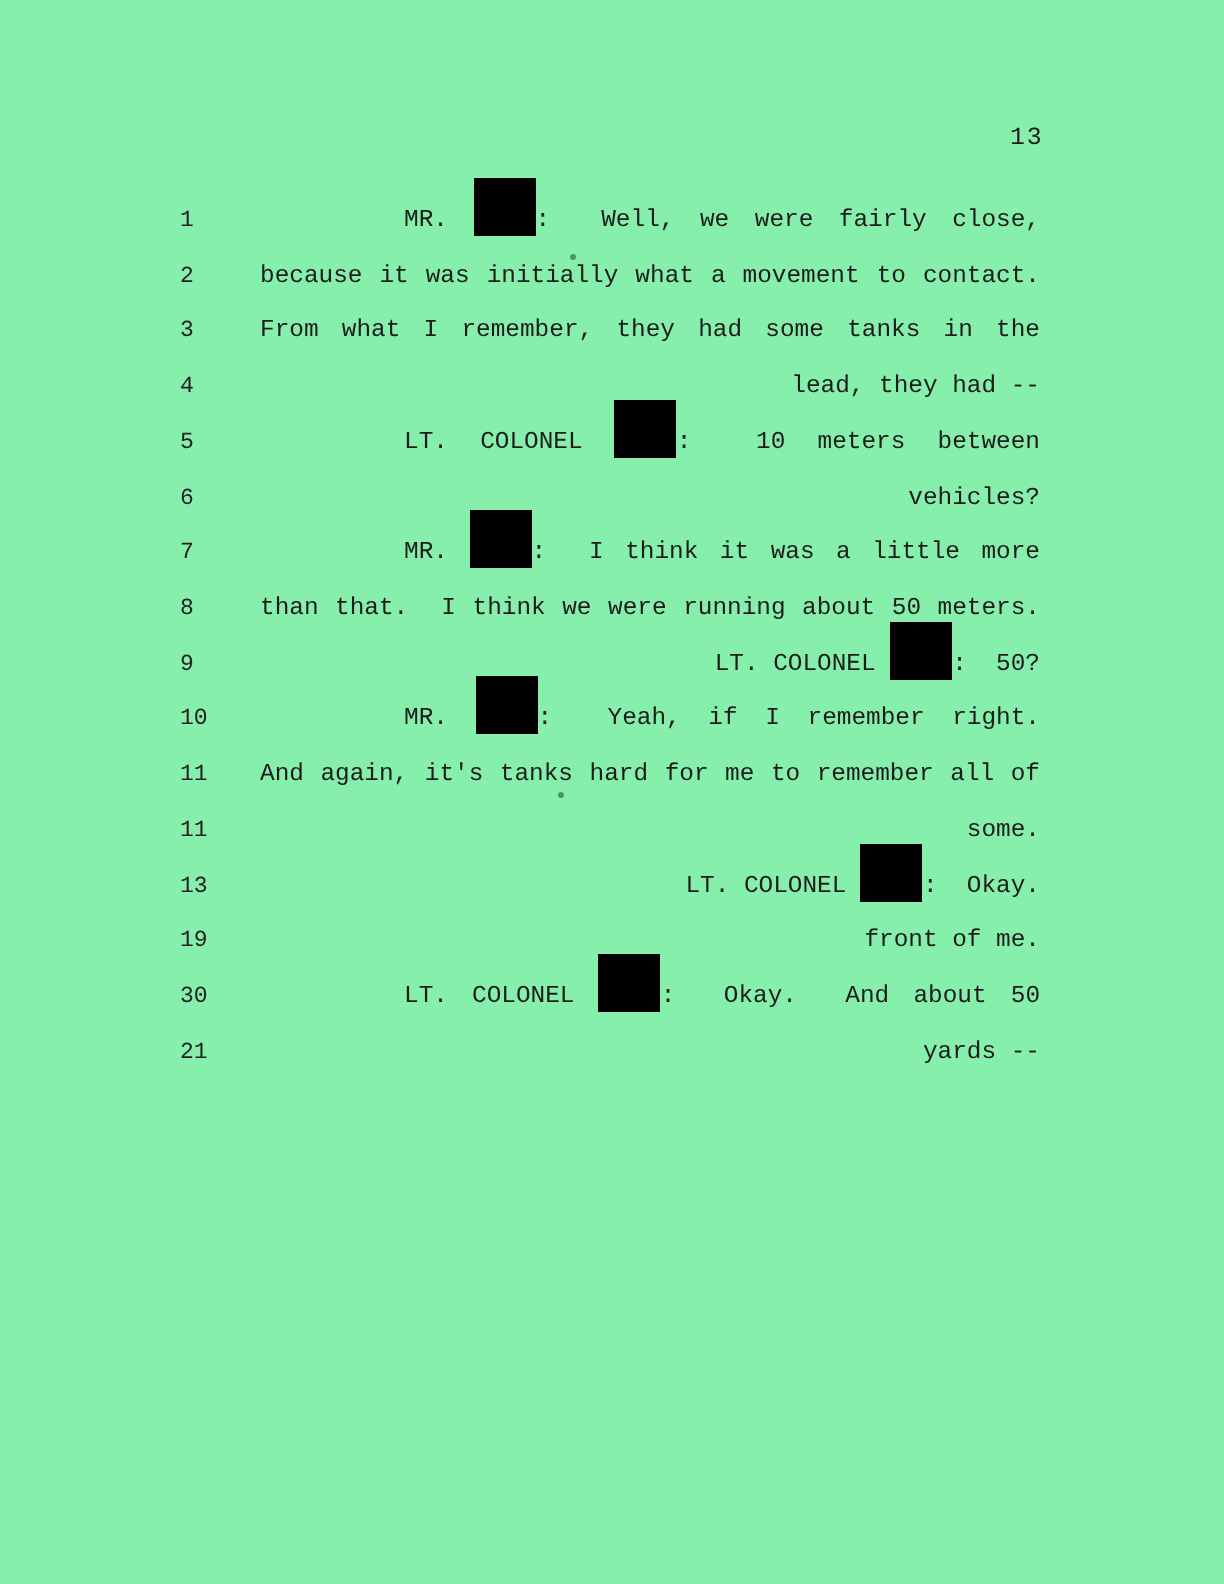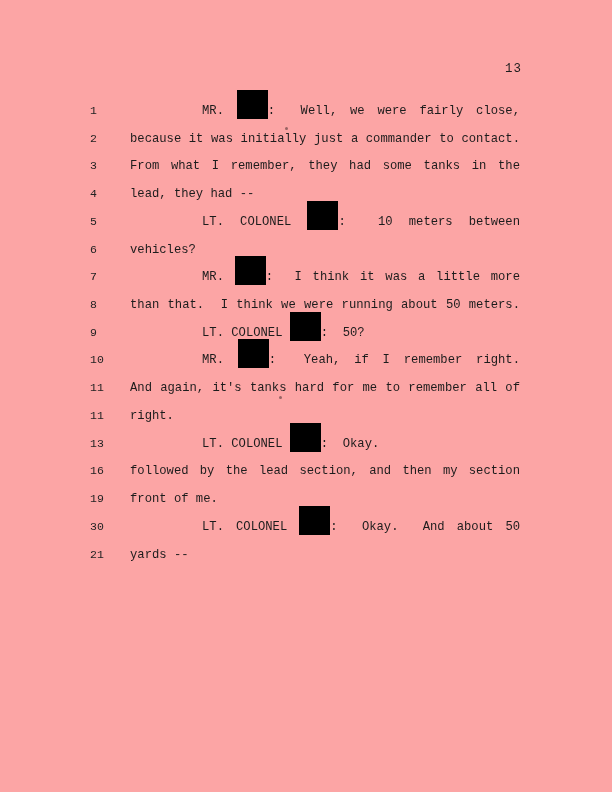--- a/index.html
+++ b/index.html
@@ -4,21 +4,21 @@
 <style>
   html, body {
     margin: 0;
     padding: 0;
     background: #ffffff;
   }
   .page {
     position: relative;
     width: 612px;
     height: 792px;
-    background: #fca5a5;
+    background: #86efac;
     overflow: hidden;
     font-family: "Liberation Mono", "DejaVu Sans Mono", monospace;
     color: #1c1c1c;
   }
   .page-number {
     position: absolute;
     top: 62px;
     left: 505px;
     font-size: 12.4px;
     letter-spacing: 1px;
@@ -39,21 +39,21 @@
     flex: 0 0 40px;
     width: 40px;
     font-size: 11.5px;
     color: #222;
   }
   .t-text {
     flex: 0 0 390px;
     width: 390px;
     font-size: 12.2px;
     color: #1c1c1c;
-    text-align: left;
+    text-align: right;
     white-space: normal;
   }
   .t-text.justify {
     text-align: justify;
     text-align-last: justify;
   }
   .t-text.indent {
     padding-left: 72px;
     flex-basis: 318px;
     width: 318px;
@@ -88,21 +88,21 @@
 <div class="page">
   <div class="page-number">13</div>
 
   <div class="transcript" id="transcript">
       <div class="t-row">
         <div class="t-num">1</div>
         <div class="t-text justify indent"><span>MR. </span><span class="redact"></span><span>:&nbsp; Well, we were fairly close,</span></div>
       </div>
       <div class="t-row">
         <div class="t-num">2</div>
-        <div class="t-text justify"><span>because it was initially just a commander to contact.</span></div>
+        <div class="t-text justify"><span>because it was initially what a movement to contact.</span></div>
       </div>
       <div class="t-row">
         <div class="t-num">3</div>
         <div class="t-text justify"><span>From what I remember, they had some tanks in the</span></div>
       </div>
       <div class="t-row">
         <div class="t-num">4</div>
         <div class="t-text"><span>lead, they had --</span></div>
       </div>
       <div class="t-row">
@@ -128,29 +128,25 @@
       <div class="t-row">
         <div class="t-num">10</div>
         <div class="t-text justify indent"><span>MR. </span><span class="redact"></span><span>:&nbsp; Yeah, if I remember right.</span></div>
       </div>
       <div class="t-row">
         <div class="t-num">11</div>
         <div class="t-text justify"><span>And again, it's tanks hard for me to remember all of</span></div>
       </div>
       <div class="t-row">
         <div class="t-num">11</div>
-        <div class="t-text"><span>right.</span></div>
+        <div class="t-text"><span>some.</span></div>
       </div>
       <div class="t-row">
         <div class="t-num">13</div>
         <div class="t-text indent"><span>LT. COLONEL </span><span class="redact"></span><span>:&nbsp; Okay.</span></div>
-      </div>
-      <div class="t-row">
-        <div class="t-num">16</div>
-        <div class="t-text justify"><span>followed by the lead section, and then my section</span></div>
       </div>
       <div class="t-row">
         <div class="t-num">19</div>
         <div class="t-text"><span>front of me.</span></div>
       </div>
       <div class="t-row">
         <div class="t-num">30</div>
         <div class="t-text justify indent"><span>LT. COLONEL </span><span class="redact"></span><span>:&nbsp; Okay.&nbsp; And about 50</span></div>
       </div>
       <div class="t-row">

